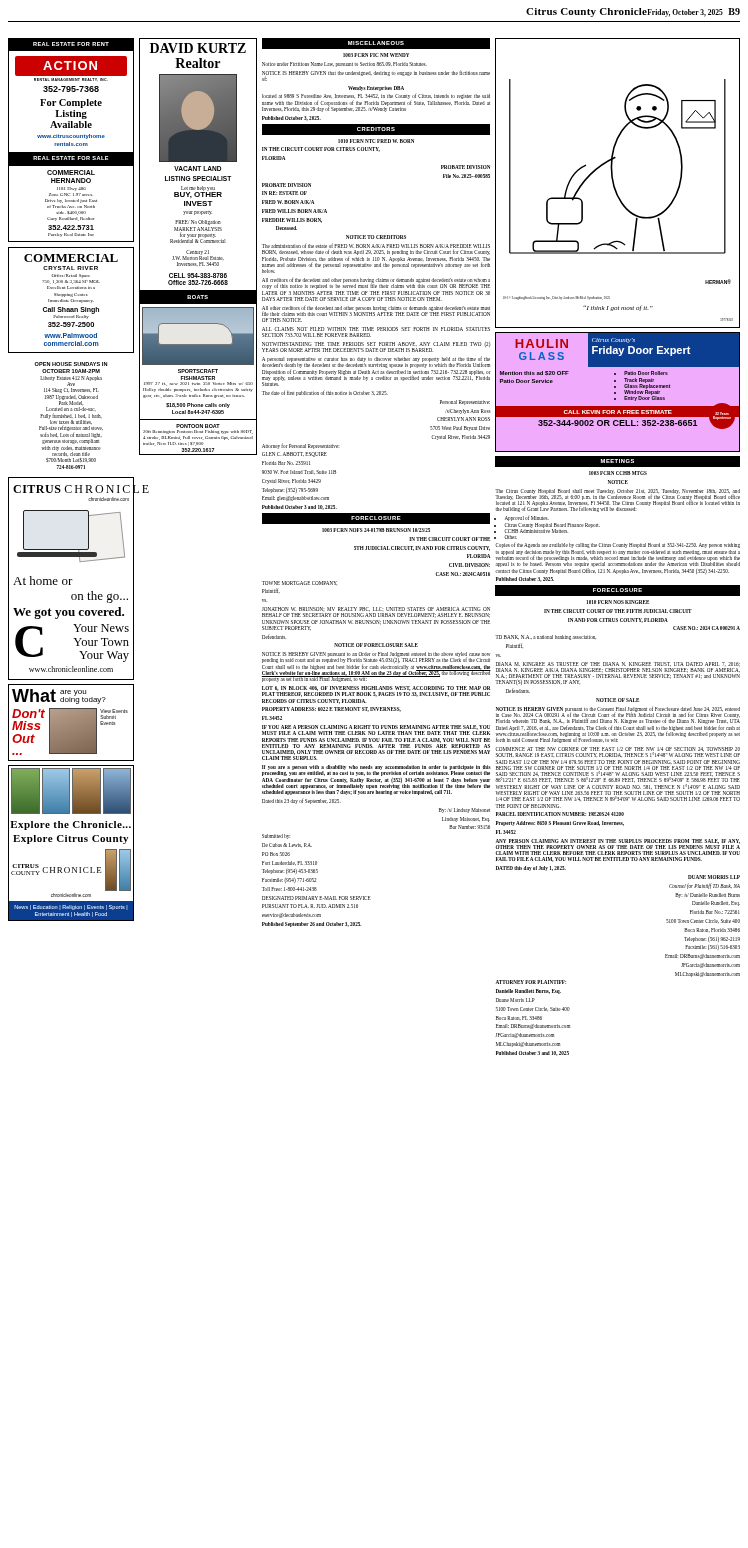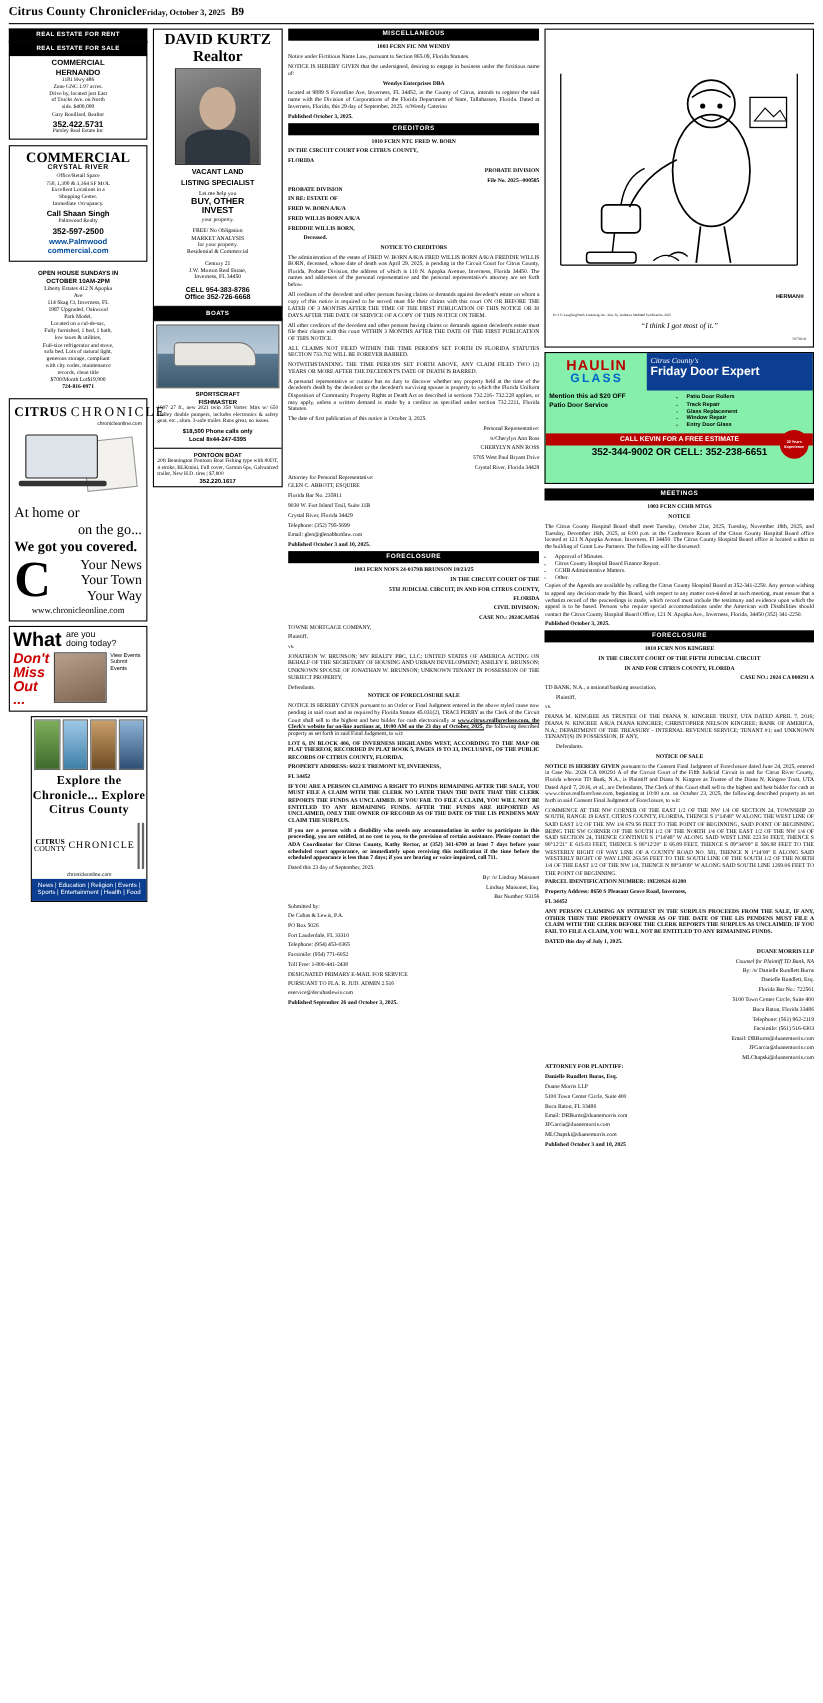--- a/index.html
+++ b/index.html
@@ -9,22 +9,22 @@
     background:#ffffff;
     font-family:"Liberation Serif", serif;
     color:#000;
     font-size:5.2px;
     line-height:1.22;
   }
   .page { position:relative; width:748px; height:1548px; padding:0 8px; }
 
   
   .masthead {
-    display:flex; align-items:flex-end; justify-content:flex-start;
-    border-bottom:1.6px solid #000; padding-bottom:3px; margin-bottom:4px;
+    display:flex; align-items:flex-end; justify-content:flex-end;
+    border-bottom:1.6px solid #000; padding-bottom:3px; margin-bottom:16px;
     height:22px;
   }
   .masthead .title { font-family:"Liberation Serif", serif; font-size:11px; font-weight:bold; letter-spacing:0.2px;}
   .masthead .right { font-size:7.5px; font-weight:bold; }
   .masthead .right .pg { font-size:10px; }
 
   
   .cols { display:flex; gap:5px; }
   .col { }
   .col1 { width:126px; }
@@ -118,21 +118,21 @@
   .cartoon .art {
     position:absolute; left:4px; right:4px; top:4px; bottom:36px;
     background:#fff;
   }
   .cartoon .cap { position:absolute; left:0; right:0; bottom:14px; text-align:center; font-size:7px; font-style:italic; }
   .cartoon .credit { position:absolute; left:6px; bottom:26px; font-size:3.2px; }
   .cartoon .sig { position:absolute; right:8px; bottom:42px; font-size:5px; font-family:"Liberation Sans",sans-serif; font-weight:bold; }
   .cartoon .code { position:absolute; right:6px; bottom:4px; font-size:3.2px; }
 
   
-  .glassad { border:1px solid #000; margin-top:4px; background:#86efac; position:relative; height:120px; overflow:hidden;}
+  .glassad { border:1px solid #000; margin-top:4px; background:#f0abfc; position:relative; height:120px; overflow:hidden;}
   .glass-top { display:flex; }
   .glass-logo {
     width:92px; text-align:center; padding:4px 2px;
     font-family:"Liberation Sans",sans-serif; font-weight:bold;
   }
   .glass-logo .h { font-size:13px; color:#b00; letter-spacing:1px; line-height:1;}
   .glass-logo .g { font-size:11px; color:#06c; letter-spacing:2px; }
   .glass-right { flex:1; background:#0b3d91; color:#fff; padding:3px; }
   .glass-right .l1 { font-family:"Liberation Serif",serif; font-style:italic; font-size:7px; }
   .glass-right .l2 { font-family:"Liberation Sans",sans-serif; font-weight:bold; font-size:11px; line-height:1; }
@@ -166,21 +166,21 @@
   .what-txt .a { font-family:"Liberation Sans",sans-serif; font-size:8px; line-height:1.05;}
   .dontmiss { font-family:"Liberation Sans",sans-serif; font-weight:bold; font-style:italic; font-size:13px; color:#c00; line-height:.95; }
   .facephoto { width:52px;height:46px;background:linear-gradient(160deg,#b8a08c,#7c6450); border:1px solid #444; }
   .what-bullets { font-family:"Liberation Sans",sans-serif; font-size:5px; }
   .what-blue { background:#0b3d91; color:#fff; text-align:center; font-family:"Liberation Sans",sans-serif; font-weight:bold; }
   .what-blue .l1 { font-size:6px; padding-top:2px;}
   .what-blue .l2 { font-size:11px; line-height:1.05;}
   .what-blue .l3 { font-size:5.6px; padding-bottom:2px;}
 
   
-  .explore { margin-top:4px; border:1px solid #000;margin-left:20px; }
+  .explore { margin-top:4px; border:1px solid #000; }
   .explore-imgs { display:flex; gap:2px; padding:2px; }
   .explore-imgs div { flex:1; height:46px; border:1px solid #666; }
   .ei1 { background:linear-gradient(180deg,#7fae5a,#3d6b2c); }
   .ei2 { background:linear-gradient(180deg,#9ec9e8,#3f7fa8); }
   .ei3 { background:linear-gradient(180deg,#caa06a,#6d4a22); }
   .ei4 { background:linear-gradient(180deg,#8fb4d8,#2d4f73); }
   .explore-title { text-align:center; font-family:"Liberation Serif",serif; font-weight:bold; font-size:11px; letter-spacing:.4px; padding:2px 0;}
   .explore-bottom { display:flex; gap:2px; padding:2px; align-items:center;}
   .explore-bottom .cell { flex:1; height:42px; border:1px solid #666;}
   .eb-logo { background:#fff; border:none !important; display:flex; align-items:center; justify-content:center;}
@@ -201,20 +201,30 @@
       &nbsp;&nbsp;<span class="pg">B9</span>
     </div>
   </div>
 
   <div class="cols">
 
     <div class="col col1">
 
       <div class="hdr-rule">REAL ESTATE FOR RENT</div>
 
+      <div class="action-ad">
+        <div class="action-logo">ACTION</div>
+        <div class="action-sub">RENTAL MANAGEMENT REALTY, INC.</div>
+        <div class="phone-big">352-795-7368</div>
+        <div class="fc-line">For Complete</div>
+        <div class="fc-line">Listing</div>
+        <div class="fc-line">Available</div>
+        <div class="url-sm">www.citruscountyhome</div>
+        <div class="url-sm" style="margin-top:0">rentals.com</div>
+      </div>
 
       <div class="hdr-rule">REAL ESTATE FOR SALE</div>
 
       <div class="box small-ad">
         <div class="t">COMMERCIAL</div>
         <div class="t">HERNANDO</div>
         <div>1181 Hwy 486</div>
         <div>Zone GNC 1.97 acres.</div>
         <div>Drive by, located just East</div>
         <div>of Trucks Ave. on North</div>

